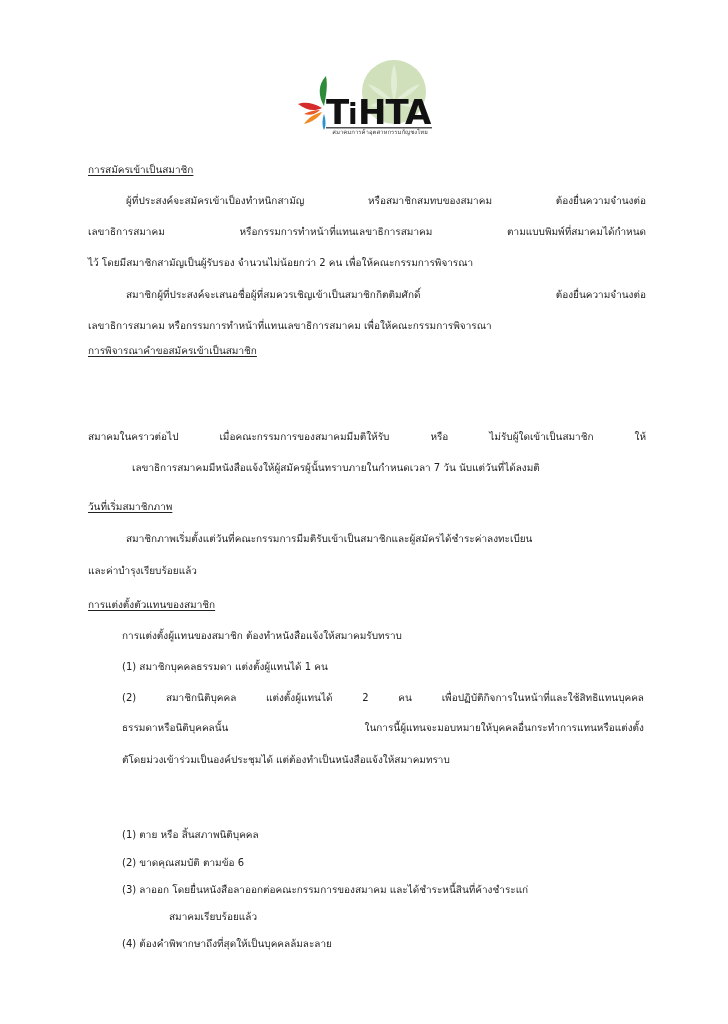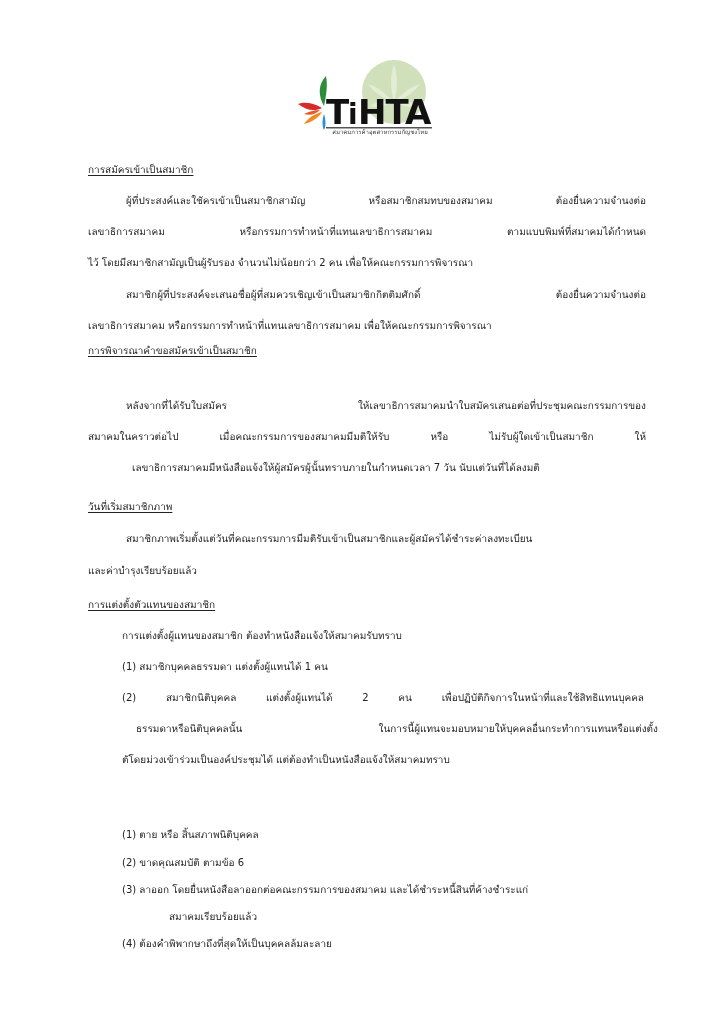--- a/index.html
+++ b/index.html
@@ -76,44 +76,43 @@
       <text x="52" y="66" font-family="DejaVu Sans, sans-serif" font-weight="bold" font-size="28" fill="#111">i</text>
       <text x="62" y="66" font-family="DejaVu Sans, sans-serif" font-weight="bold" font-size="34" fill="#111" letter-spacing="-1">HTA</text>
 
       <rect x="30" y="69" width="106" height="1.5" fill="#555"></rect>
     </svg>
     <div style="position:absolute; left:30px; top:70px; width:108px; font-size:6px; line-height:8px; color:#333; text-align:center; white-space:nowrap; overflow:hidden;">สมาคมการค้าอุตสาหกรรมกัญชงไทย</div>
   </div>
 
   <div class="line heading" style="left:88px; top:162px;">การสมัครเข้าเป็นสมาชิก</div>
 
-  <div class="line justify" style="left:126px; top:193px; width:520px;">ผู้ที่ประสงค์และใชัครเข้าเป็นสมาชิกสามัญ  หรือสมาชิกสมทบของสมาคม  ต้องยื่นความจำนงต่อ</div>
+  <div class="line justify" style="left:126px; top:193px; width:520px;">ผู้ที่ประสงค์จะสมัครเข้าเป็องทำหนิกสามัญ  หรือสมาชิกสมทบของสมาคม  ต้องยื่นความจำนงต่อ</div>
   <div class="line justify" style="left:88px; top:224px; width:558px;">เลขาธิการสมาคม  หรือกรรมการทำหน้าที่แทนเลขาธิการสมาคม  ตามแบบพิมพ์ที่สมาคมได้กำหนด</div>
   <div class="line" style="left:88px; top:255px;">ไว้  โดยมีสมาชิกสามัญเป็นผู้รับรอง จำนวนไม่น้อยกว่า  2  คน  เพื่อให้คณะกรรมการพิจารณา</div>
 
   <div class="line justify" style="left:126px; top:287px; width:520px;">สมาชิกผู้ที่ประสงค์จะเสนอชื่อผู้ที่สมควรเชิญเข้าเป็นสมาชิกกิตติมศักดิ์  ต้องยื่นความจำนงต่อ</div>
   <div class="line" style="left:88px; top:318px;">เลขาธิการสมาคม  หรือกรรมการทำหน้าที่แทนเลขาธิการสมาคม  เพื่อให้คณะกรรมการพิจารณา</div>
 
   <div class="line heading" style="left:88px; top:343px;">การพิจารณาคำขอสมัครเข้าเป็นสมาชิก</div>
 
-  <div class="line justify" style="left:126px; top:398px; width:520px;">หลังจากที่ได้รับใบสมัคร  ให้เลขาธิการสมาคมนำใบสมัครเสนอต่อที่ประชุมคณะกรรมการของ</div>
   <div class="line justify" style="left:88px; top:429px; width:558px;">สมาคมในคราวต่อไป  เมื่อคณะกรรมการของสมาคมมีมติให้รับ  หรือ  ไม่รับผู้ใดเข้าเป็นสมาชิก   ให้</div>
   <div class="line" style="left:88px; top:460px;margin-left:44px;">เลขาธิการสมาคมมีหนังสือแจ้งให้ผู้สมัครผู้นั้นทราบภายในกำหนดเวลา  7  วัน  นับแต่วันที่ได้ลงมติ</div>
 
   <div class="line heading" style="left:88px; top:499px;">วันที่เริ่มสมาชิกภาพ</div>
 
   <div class="line justify" style="left:126px; top:531px; width:520px;">สมาชิกภาพเริ่มตั้งแต่วันที่คณะกรรมการมีมติรับเข้าเป็นสมาชิกและผู้สมัครได้ชำระค่าลงทะเบียน</div>
   <div class="line" style="left:88px; top:563px;">และค่าบำรุงเรียบร้อยแล้ว</div>
 
   <div class="line heading" style="left:88px; top:597px;">การแต่งตั้งตัวแทนของสมาชิก</div>
 
   <div class="line" style="left:122px; top:628px;">การแต่งตั้งผู้แทนของสมาชิก  ต้องทำหนังสือแจ้งให้สมาคมรับทราบ</div>
   <div class="line" style="left:122px; top:659px;text-align:right;">(1) สมาชิกบุคคลธรรมดา แต่งตั้งผู้แทนได้ 1 คน</div>
   <div class="line justify" style="left:122px; top:690px; width:522px;">(2) สมาชิกนิติบุคคล แต่งตั้งผู้แทนได้ 2 คน เพื่อปฏิบัติกิจการในหน้าที่และใช้สิทธิแทนบุคคล</div>
-  <div class="line justify" style="left:136px; top:721px; width:522px;">ธรรมดาหรือนิติบุคคลนั้น ในการนี้ผู้แทนจะมอบหมายให้บุคคลอื่นกระทำการแทนหรือแต่งตั้ง</div>
+  <div class="line justify" style="left:122px; top:721px; width:522px;font-family:Liberation Mono, monospace;">ธรรมดาหรือนิติบุคคลนั้น ในการนี้ผู้แทนจะมอบหมายให้บุคคลอื่นกระทำการแทนหรือแต่งตั้ง</div>
   <div class="line" style="left:122px; top:752px;">ตัโดยม่วงเข้าร่วมเป็นองค์ประชุมได้ แต่ต้องทำเป็นหนังสือแจ้งให้สมาคมทราบ</div>
 
 
   <div class="line" style="left:122px; top:827px;">(1) ตาย หรือ สิ้นสภาพนิติบุคคล</div>
   <div class="line" style="left:122px; top:855px;">(2) ขาดคุณสมบัติ ตามข้อ 6</div>
   <div class="line" style="left:122px; top:882px;">(3) ลาออก โดยยื่นหนังสือลาออกต่อคณะกรรมการของสมาคม และได้ชำระหนี้สินที่ค้างชำระแก่</div>
   <div class="line" style="left:122px; top:909px;margin-left:47px;">สมาคมเรียบร้อยแล้ว</div>
   <div class="line" style="left:122px; top:936px;">(4) ต้องคำพิพากษาถึงที่สุดให้เป็นบุคคลล้มละลาย</div>
 
 </div>

